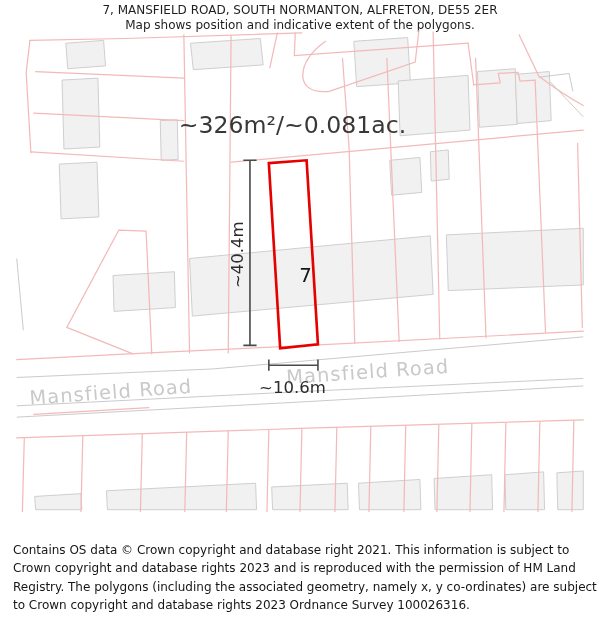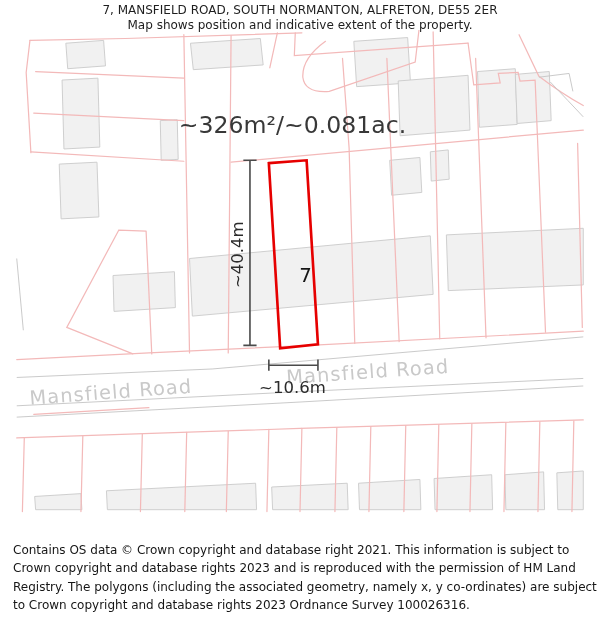--- a/index.html
+++ b/index.html
@@ -13,21 +13,21 @@
           padding:3px 7px 0 5px;font-size:12px;line-height:18.3px;color:#161616;}
   svg text{font-family:"DejaVu Sans","Liberation Sans",sans-serif;}
 </style>
 </head>
 <body>
 
 <div id="page">
 
   <div id="header">
     <div class="t1">7, MANSFIELD ROAD, SOUTH NORMANTON, ALFRETON, DE55 2ER</div>
-    <div class="t2">Map shows position and indicative extent of the property.</div>
+    <div class="t2">Map shows position and indicative extent of the polygons.</div>
   </div>
 
   <svg id="map" width="600" height="508" viewBox="0 30 600 538">
 
     <g fill="#f1f1f1" stroke="#cccccc" stroke-width="1">
       <polygon points="52,44 92,41 94,68 54,71"></polygon>
       <polygon points="48,83 86,81 88,154 50,156"></polygon>
       <polygon points="45,172 85,170 87,228 47,230"></polygon>
       <polygon points="152,126 170,125 171,167 153,168"></polygon>
       <polygon points="184,44 258,39 261,67 187,72"></polygon>

